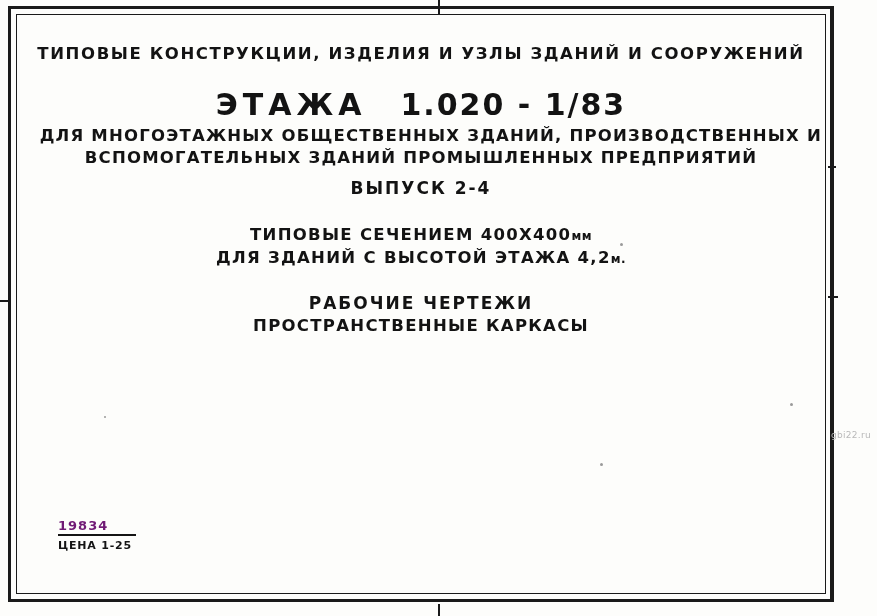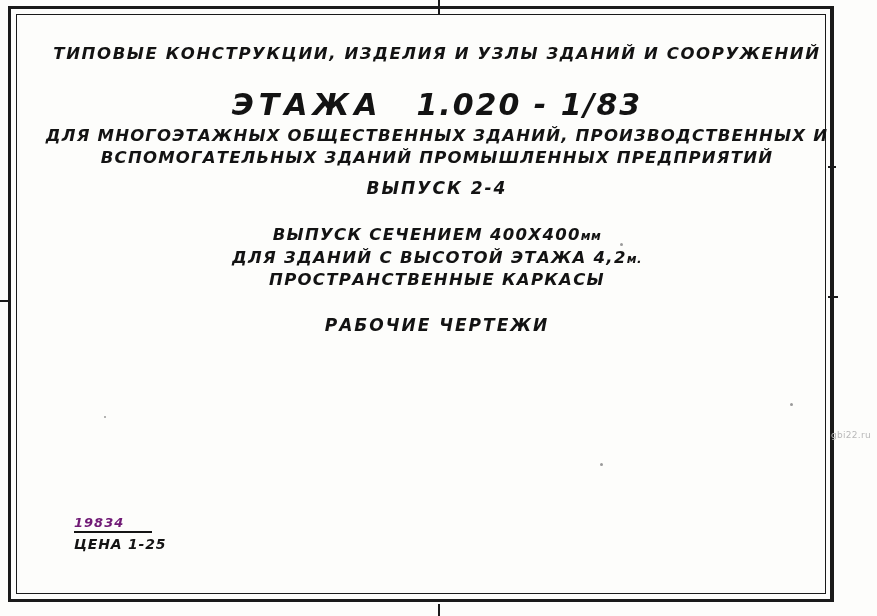--- a/index.html
+++ b/index.html
@@ -45,26 +45,25 @@
   }
 
   
   .tick {
     position: absolute;
     background: #1a1a1a;
   }
 
   .content {
     position: absolute;
-    left: 36px;
+    left: 20px;
     top: 18px;
     width: 802px;
     height: 572px;
     box-sizing: border-box;
-    font-style: italic;
   }
 
   .line {
     text-align: center;
     white-space: nowrap;
     letter-spacing: 1.2px;
     font-weight: bold;
     color: #131313;
   }
 
@@ -84,20 +83,21 @@
 
   #sub1 {
     margin-top: 26px;
     font-size: 16.5px;
     letter-spacing: 1.2px;
   }
   #sub2 {
     margin-top: 4px;
     font-size: 16.5px;
     letter-spacing: 1.2px;
+    text-align: right;
   }
   #sub3 {
     margin-top: 3px;
     font-size: 16.5px;
     letter-spacing: 1.2px;
   }
 
   #issue {
     margin-top: 11px;
     font-size: 17px;
@@ -141,21 +141,21 @@
     letter-spacing: 1px;
     color: #701a75;
   }
   #stamp-rule {
     width: 78px;
     height: 2px;
     background: #141414;
     margin: 1px 0 3px 0;
   }
   #stamp-price {
-    font-size: 14px;
+    font-size: 11px;
     font-weight: bold;
     letter-spacing: 0.8px;
     color: #141414;
   }
 
   
   #watermark {
     position: absolute;
     right: 6px;
     top: 430px;
@@ -193,28 +193,28 @@
     <div class="line" id="series-line">
       <span class="series-word">ЭТАЖА</span><span class="series-num">1.020 - 1/83</span>
     </div>
 
     <div class="line" id="sub2">ДЛЯ МНОГОЭТАЖНЫХ ОБЩЕСТВЕННЫХ ЗДАНИЙ, ПРОИЗВОДСТВЕННЫХ И</div>
     <div class="line" id="sub3">ВСПОМОГАТЕЛЬНЫХ ЗДАНИЙ ПРОМЫШЛЕННЫХ ПРЕДПРИЯТИЙ</div>
 
     <div class="line" id="issue">ВЫПУСК 2-4</div>
 
     <div class="line" id="desc1">
-      <span>ВЫПУСК СЕЧЕНИЕМ 400Х400</span><span class="small-unit">мм</span>
+      <span>ТИПОВЫЕ СЕЧЕНИЕМ 400Х400</span><span class="small-unit">мм</span>
     </div>
     <div class="line" id="desc2">
       <span>ДЛЯ ЗДАНИЙ С ВЫСОТОЙ ЭТАЖА 4,2</span><span class="small-unit">м.</span>
     </div>
+    <div class="line" id="drawings">РАБОЧИЕ ЧЕРТЕЖИ</div>
+
     <div class="line" id="desc3">ПРОСТРАНСТВЕННЫЕ КАРКАСЫ</div>
-
-    <div class="line" id="drawings">РАБОЧИЕ ЧЕРТЕЖИ</div>
 
     <div id="stamp">
       <div id="stamp-number">19834</div>
       <div id="stamp-rule"></div>
       <div id="stamp-price">ЦЕНА 1-25</div>
     </div>
 
   </div>
 
   <div id="watermark">gbi22.ru</div>

